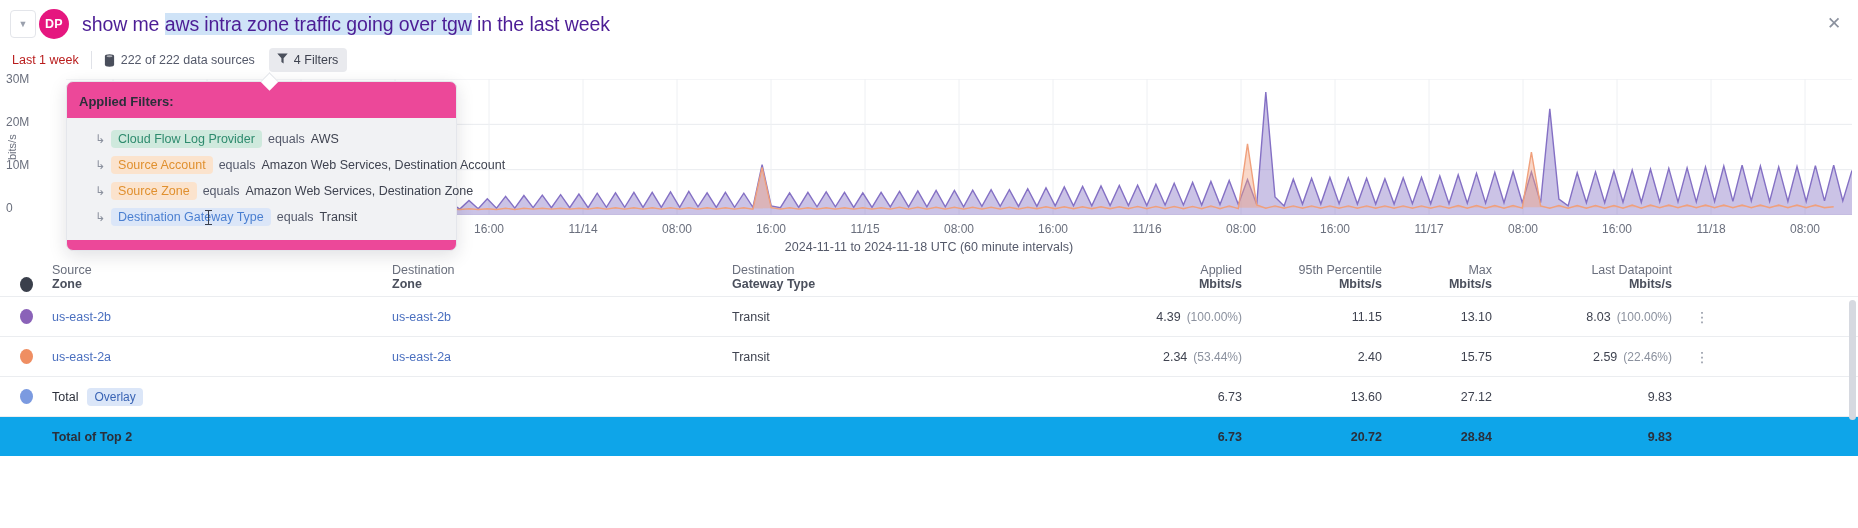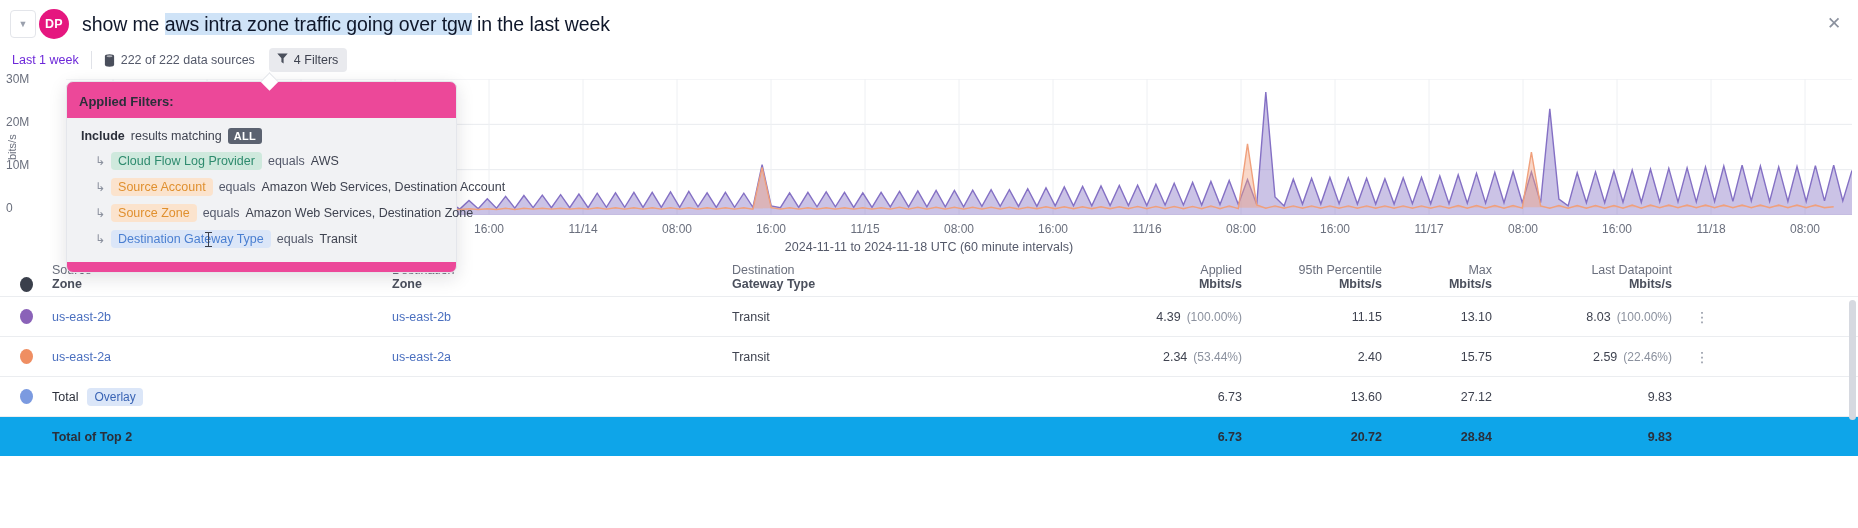--- a/index.html
+++ b/index.html
@@ -23,36 +23,36 @@
     background: #fff; display: flex; align-items: center; justify-content: center;
     color: #9aa0ad; font-size: 9px; line-height: 1; cursor: pointer; flex: none;
   }
   .avatar {
     width: 30px; height: 30px; border-radius: 50%;
     background: #e5177f; color: #fff; font-size: 12.5px; font-weight: 700;
     display: flex; align-items: center; justify-content: center;
     margin-left: 3px; flex: none; letter-spacing: .2px;
   }
   .query-text {
-    margin-left: 13px; font-size: 19.5px; color: #0f172a; white-space: nowrap;
+    margin-left: 13px; font-size: 19.5px; color: #4c1d95; white-space: nowrap;
     letter-spacing: -0.1px;
   }
   .query-text .hl { background: #cfe3f7; }
   .close-x {
     position: absolute; right: 16px; top: 16px; width: 16px; height: 16px;
     color: #8b919e; font-size: 17px; line-height: 15px; text-align: center;
     cursor: pointer; font-family: "DejaVu Sans", sans-serif;
   }
 
   
   .meta-row {
     position: absolute; left: 0; top: 46px; height: 28px;
     display: flex; align-items: center; font-size: 12.5px; color: #54596a;
   }
-  .meta-range { padding-left: 12px; color: #6d28d9; }
+  .meta-range { padding-left: 12px; color: #b91c1c; }
   .meta-sep { width: 1px; height: 18px; background: #e0e2e8; margin: 0 12px; }
   .meta-ds { display: flex; align-items: center; gap: 6px; }
   .db-icon { display:block; }
   .filters-chip {
     margin-left: 14px; background: #e9eaee; border-radius: 4px;
     padding: 5px 9px 5px 8px; display: flex; align-items: center; gap: 6px;
     font-size: 12.5px; color: #3f4350; cursor: pointer;
   }
 
   
@@ -249,25 +249,20 @@
         <div class="x-tick" style="left: 1711px;">11/18</div>
         <div class="x-tick" style="left: 1805px;">08:00</div>
       </div>
     <div class="x-caption">2024-11-11 to 2024-11-18 UTC (60 minute intervals)</div>
   </div>
 
   <div class="popup">
     <div class="popup-arrow"></div>
     <div class="popup-title">Applied Filters:</div>
     <div class="popup-body">
-      <div class="match-line">
-        <b>Include</b>
-        <span>results matching</span>
-        <span class="all-chip">ALL</span>
-      </div>
 
       <div class="filter-row">
         <span class="arrow-sub">↳</span>
         <span class="tag green">Cloud Flow Log Provider</span>
         <span class="op">equals</span>
         <span>AWS</span>
       </div>
 
       <div class="filter-row">
         <span class="arrow-sub">↳</span>

